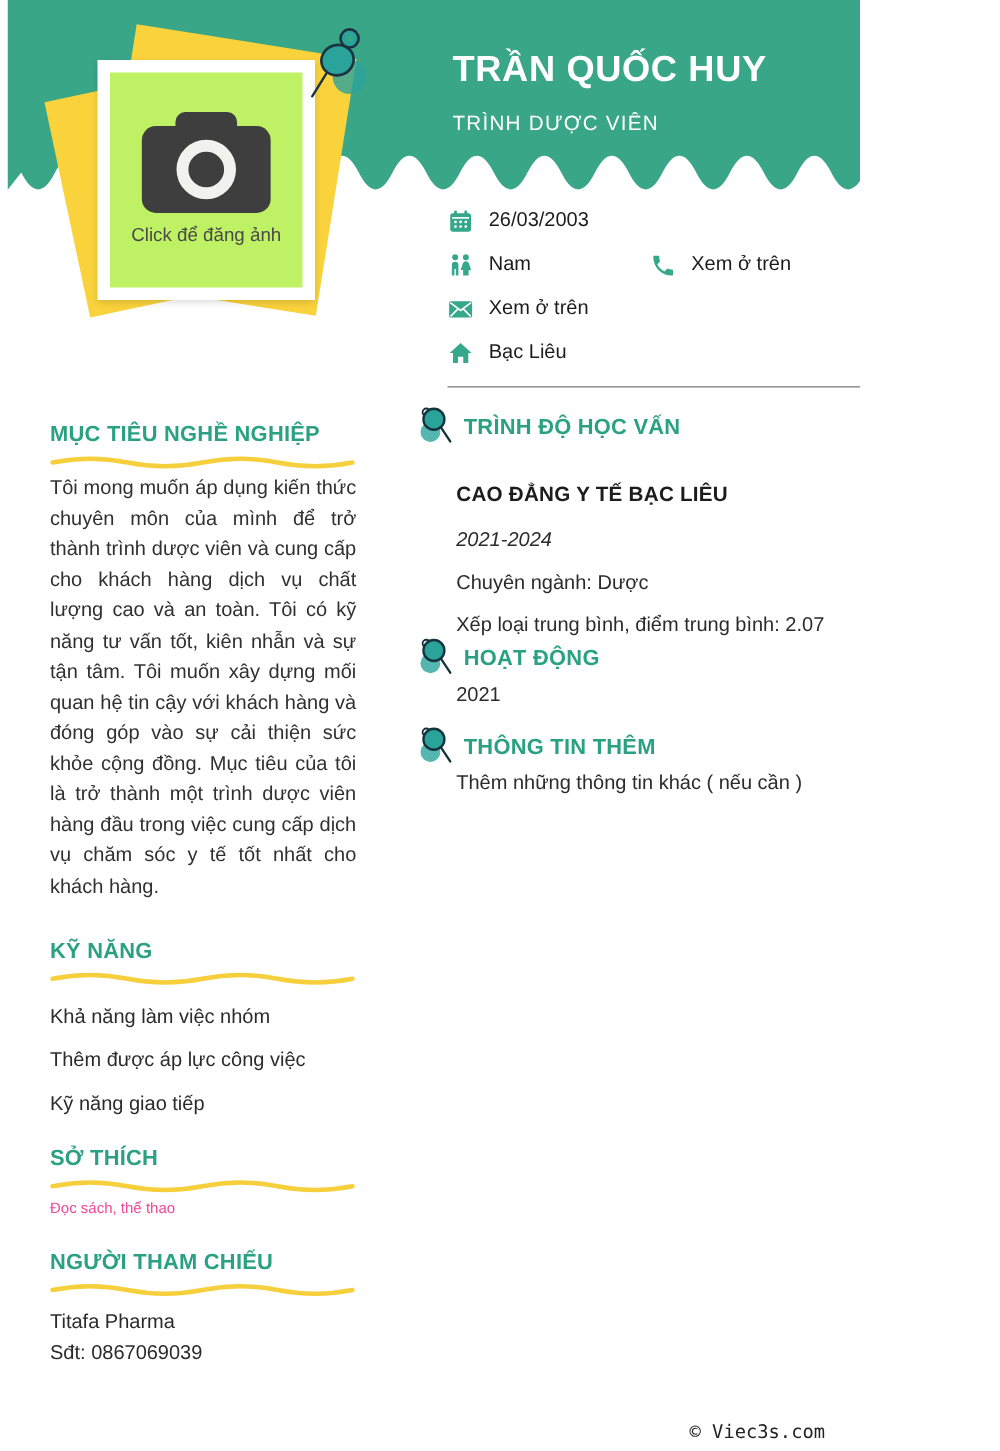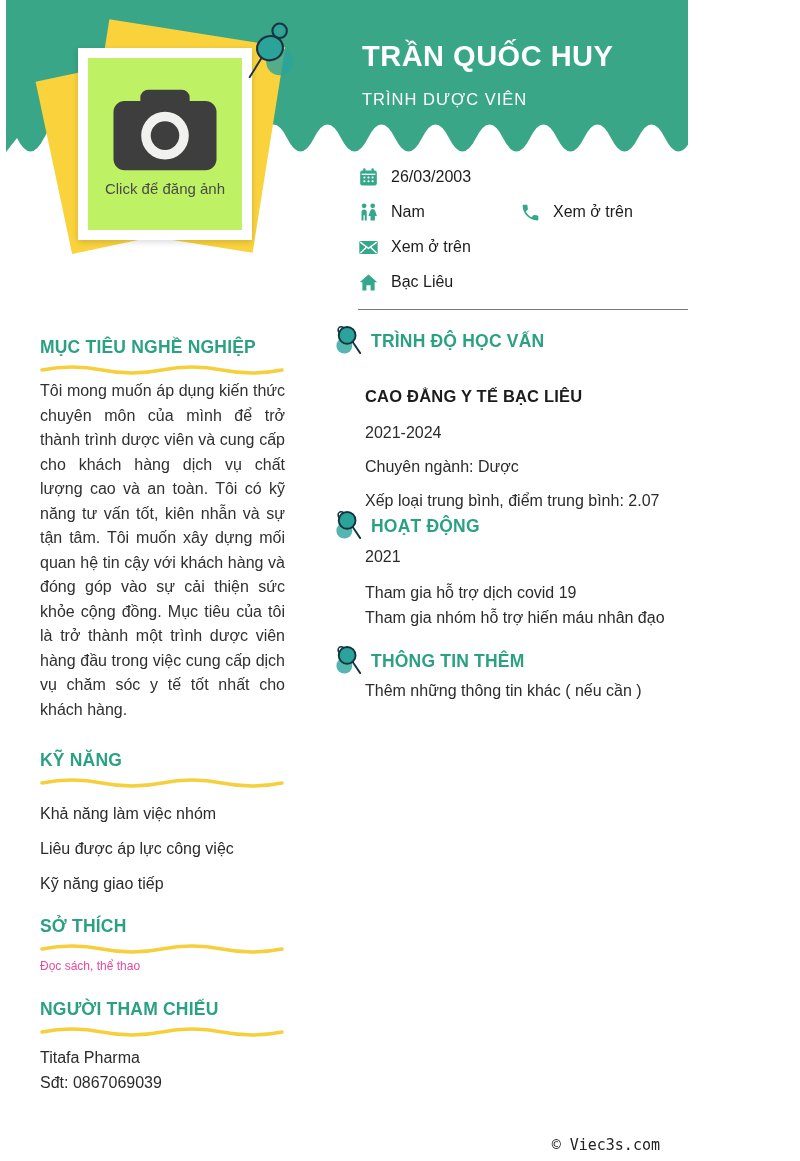--- a/index.html
+++ b/index.html
@@ -46,21 +46,21 @@
   .l-item{margin-top:15px;font-size:16px;color:#2b2b2b;line-height:20px;}
   .l-item.first{}
   .hobby{margin-top:4px;font-size:12px;color:#ec4899;}
   .refs{margin-top:7px;font-size:16px;color:#2b2b2b;line-height:25px;}
 
   .r-sec-head{display:flex;align-items:center;height:32px;}
   .r-sec-head svg{margin-right:8px;flex:0 0 auto;}
   .r-body{padding-left:30px;}
   .school{margin-top:30px;font-size:16.5px;font-weight:bold;color:#1c1c1c;letter-spacing:.2px;}
   .r-line{margin-top:16px;font-size:16px;color:#2b2b2b;}
-  .r-line.period{margin-top:18px;}
+  .r-line.period{margin-top:18px;font-style:italic;}
   .acts{margin-top:15px;font-size:16px;color:#2b2b2b;line-height:24.5px;}
   .mt22{}
   .mt15{margin-top:15px;}
   .mt6{margin-top:6px;}
   .mt5{margin-top:5px;}
 
   .footer{position:absolute;right:28px;top:1136px;font-family:"DejaVu Sans Mono", monospace;font-size:15px;color:#222;}
 </style>
 </head>
 <body>
@@ -157,21 +157,21 @@
     <svg class="wavy" width="245" height="14" viewBox="0 0 245 14">
       <path d="M2 8 Q 32 2 62 8 T 122 8 T 182 8 T 242 8" fill="none" stroke="#f6cf3d" stroke-width="3.5" stroke-linecap="round"></path>
     </svg>
     <div class="objective">Tôi mong muốn áp dụng kiến thức chuyên môn của mình để trở thành trình dược viên và cung cấp cho khách hàng dịch vụ chất lượng cao và an toàn. Tôi có kỹ năng tư vấn tốt, kiên nhẫn và sự tận tâm. Tôi muốn xây dựng mối quan hệ tin cậy với khách hàng và đóng góp vào sự cải thiện sức khỏe cộng đồng. Mục tiêu của tôi là trở thành một trình dược viên hàng đầu trong việc cung cấp dịch vụ chăm sóc y tế tốt nhất cho khách hàng.</div>
 
     <div class="sec-h gap-kn">KỸ NĂNG</div>
     <svg class="wavy" width="245" height="14" viewBox="0 0 245 14">
       <path d="M2 8 Q 32 2 62 8 T 122 8 T 182 8 T 242 8" fill="none" stroke="#f6cf3d" stroke-width="3.5" stroke-linecap="round"></path>
     </svg>
     <div class="l-item first">Khả năng làm việc nhóm</div>
-    <div class="l-item">Liêu được áp lực công việc</div>
+    <div class="l-item">Thêm được áp lực công việc</div>
     <div class="l-item">Kỹ năng giao tiếp</div>
 
     <div class="sec-h gap-st">SỞ THÍCH</div>
     <svg class="wavy" width="245" height="14" viewBox="0 0 245 14">
       <path d="M2 8 Q 32 2 62 8 T 122 8 T 182 8 T 242 8" fill="none" stroke="#f6cf3d" stroke-width="3.5" stroke-linecap="round"></path>
     </svg>
     <div class="hobby">Đọc sách, thể thao</div>
 
     <div class="sec-h gap-ntc">NGƯỜI THAM CHIẾU</div>
     <svg class="wavy" width="245" height="14" viewBox="0 0 245 14">
@@ -205,24 +205,20 @@
       <svg width="28" height="32" viewBox="0 0 30 34">
         <circle cx="10" cy="22" r="8.5" fill="#2aa49b" opacity="0.8"></circle>
         <line x1="19" y1="18" x2="27" y2="30" stroke="#14333e" stroke-width="2" stroke-linecap="round"></line>
         <circle cx="6.5" cy="5" r="3.2" fill="none" stroke="#14333e" stroke-width="1.6"></circle>
         <circle cx="13" cy="11" r="9" fill="#2aa49b" stroke="#14333e" stroke-width="2"></circle>
       </svg>
       <span class="sec-h">HOẠT ĐỘNG</span>
     </div>
     <div class="r-body">
       <div class="r-line mt6">2021</div>
-      <div class="acts">
-        <div>Tham gia hỗ trợ dịch covid 19</div>
-        <div>Tham gia nhóm hỗ trợ hiến máu nhân đạo</div>
-      </div>
     </div>
 
     <div class="r-sec-head mt15">
       <svg width="28" height="32" viewBox="0 0 30 34">
         <circle cx="10" cy="22" r="8.5" fill="#2aa49b" opacity="0.8"></circle>
         <line x1="19" y1="18" x2="27" y2="30" stroke="#14333e" stroke-width="2" stroke-linecap="round"></line>
         <circle cx="6.5" cy="5" r="3.2" fill="none" stroke="#14333e" stroke-width="1.6"></circle>
         <circle cx="13" cy="11" r="9" fill="#2aa49b" stroke="#14333e" stroke-width="2"></circle>
       </svg>
       <span class="sec-h">THÔNG TIN THÊM</span>

